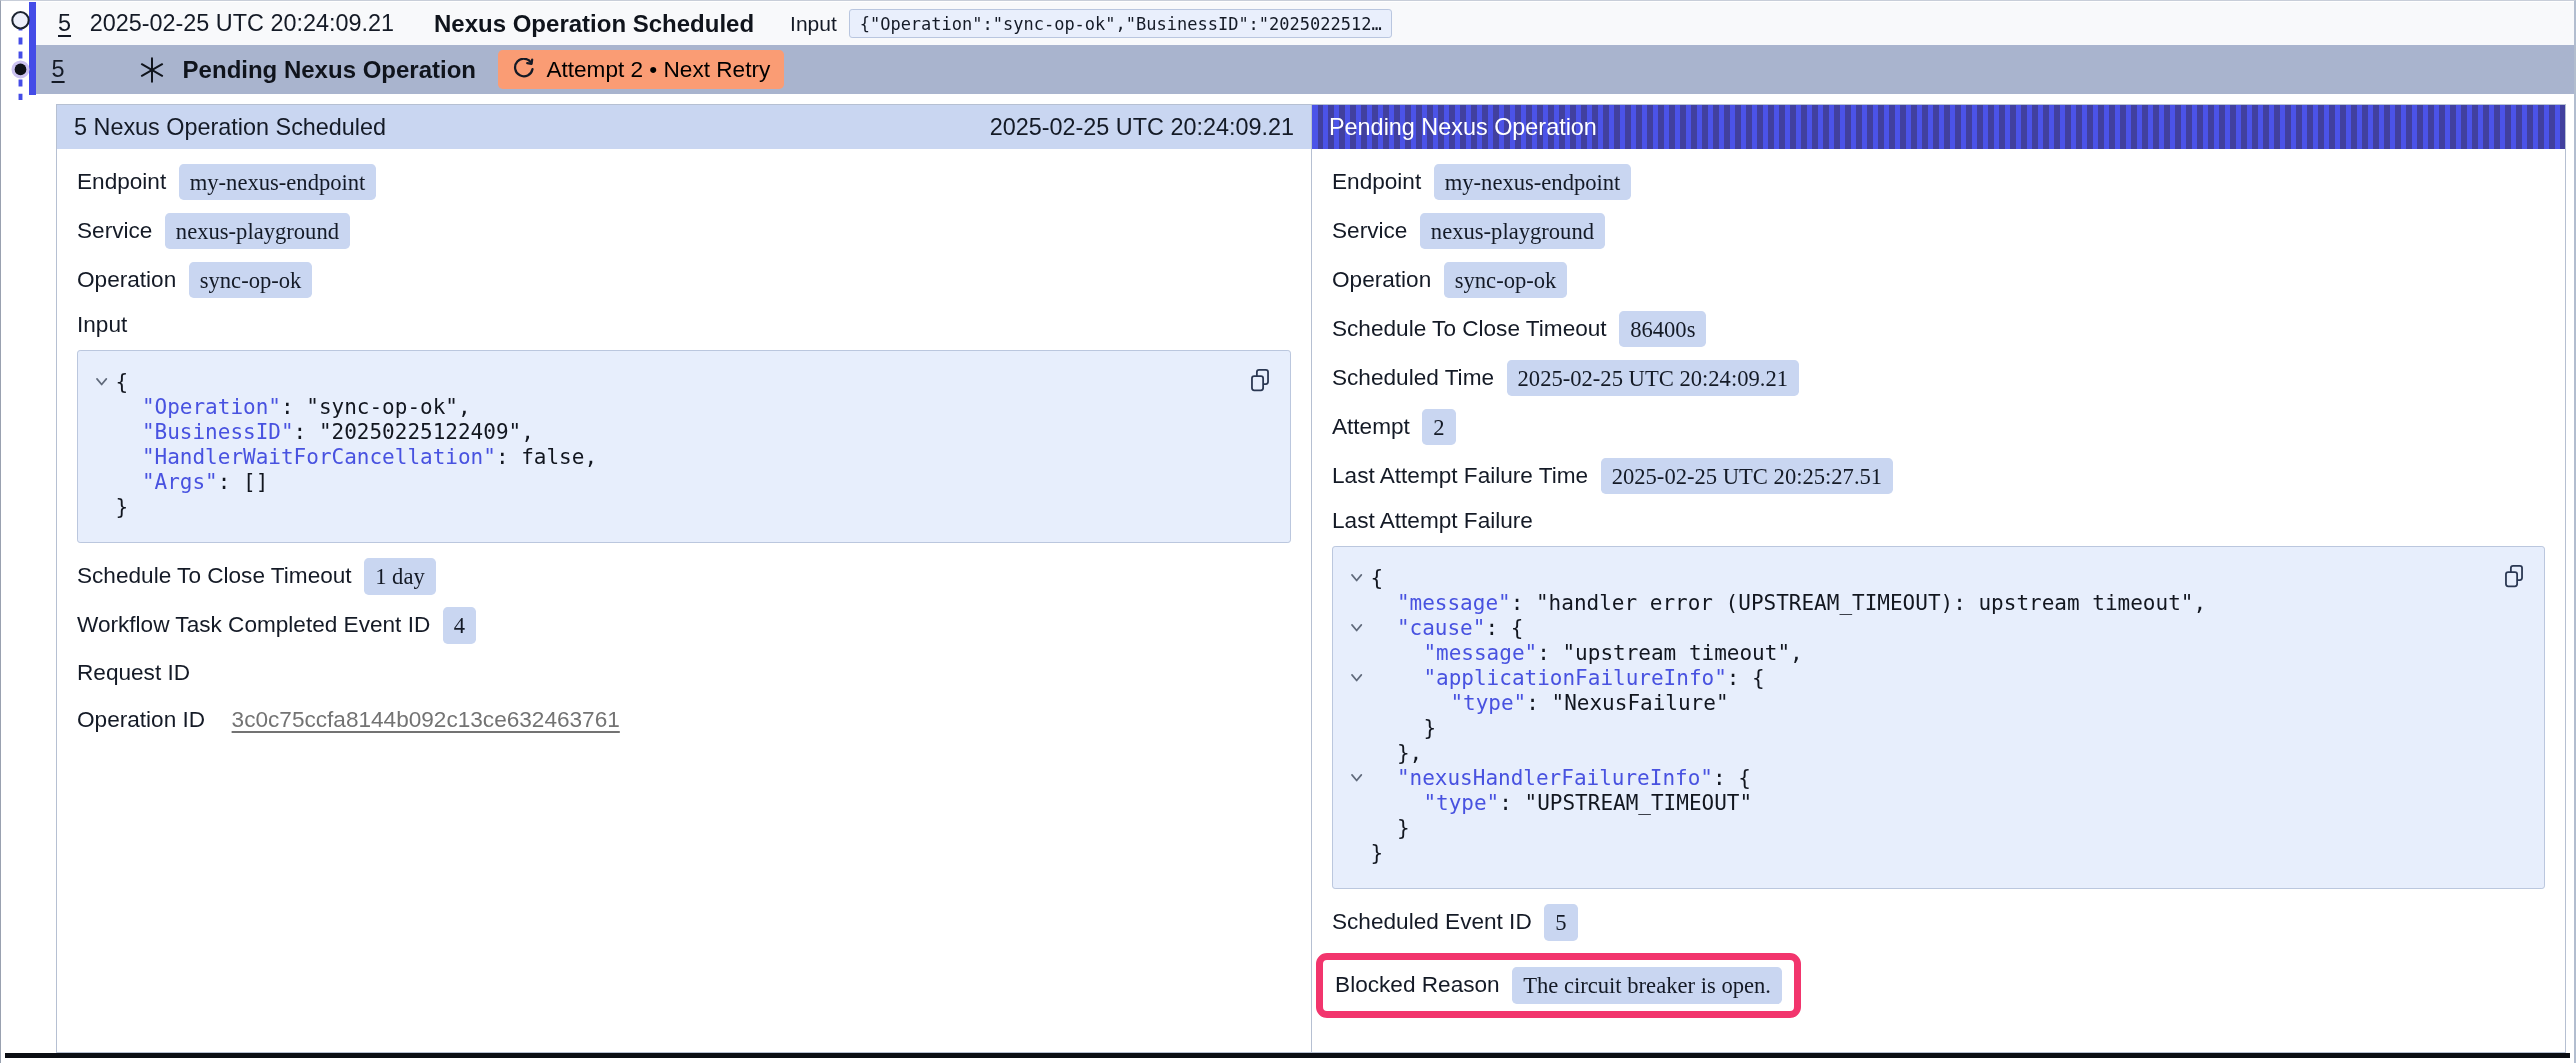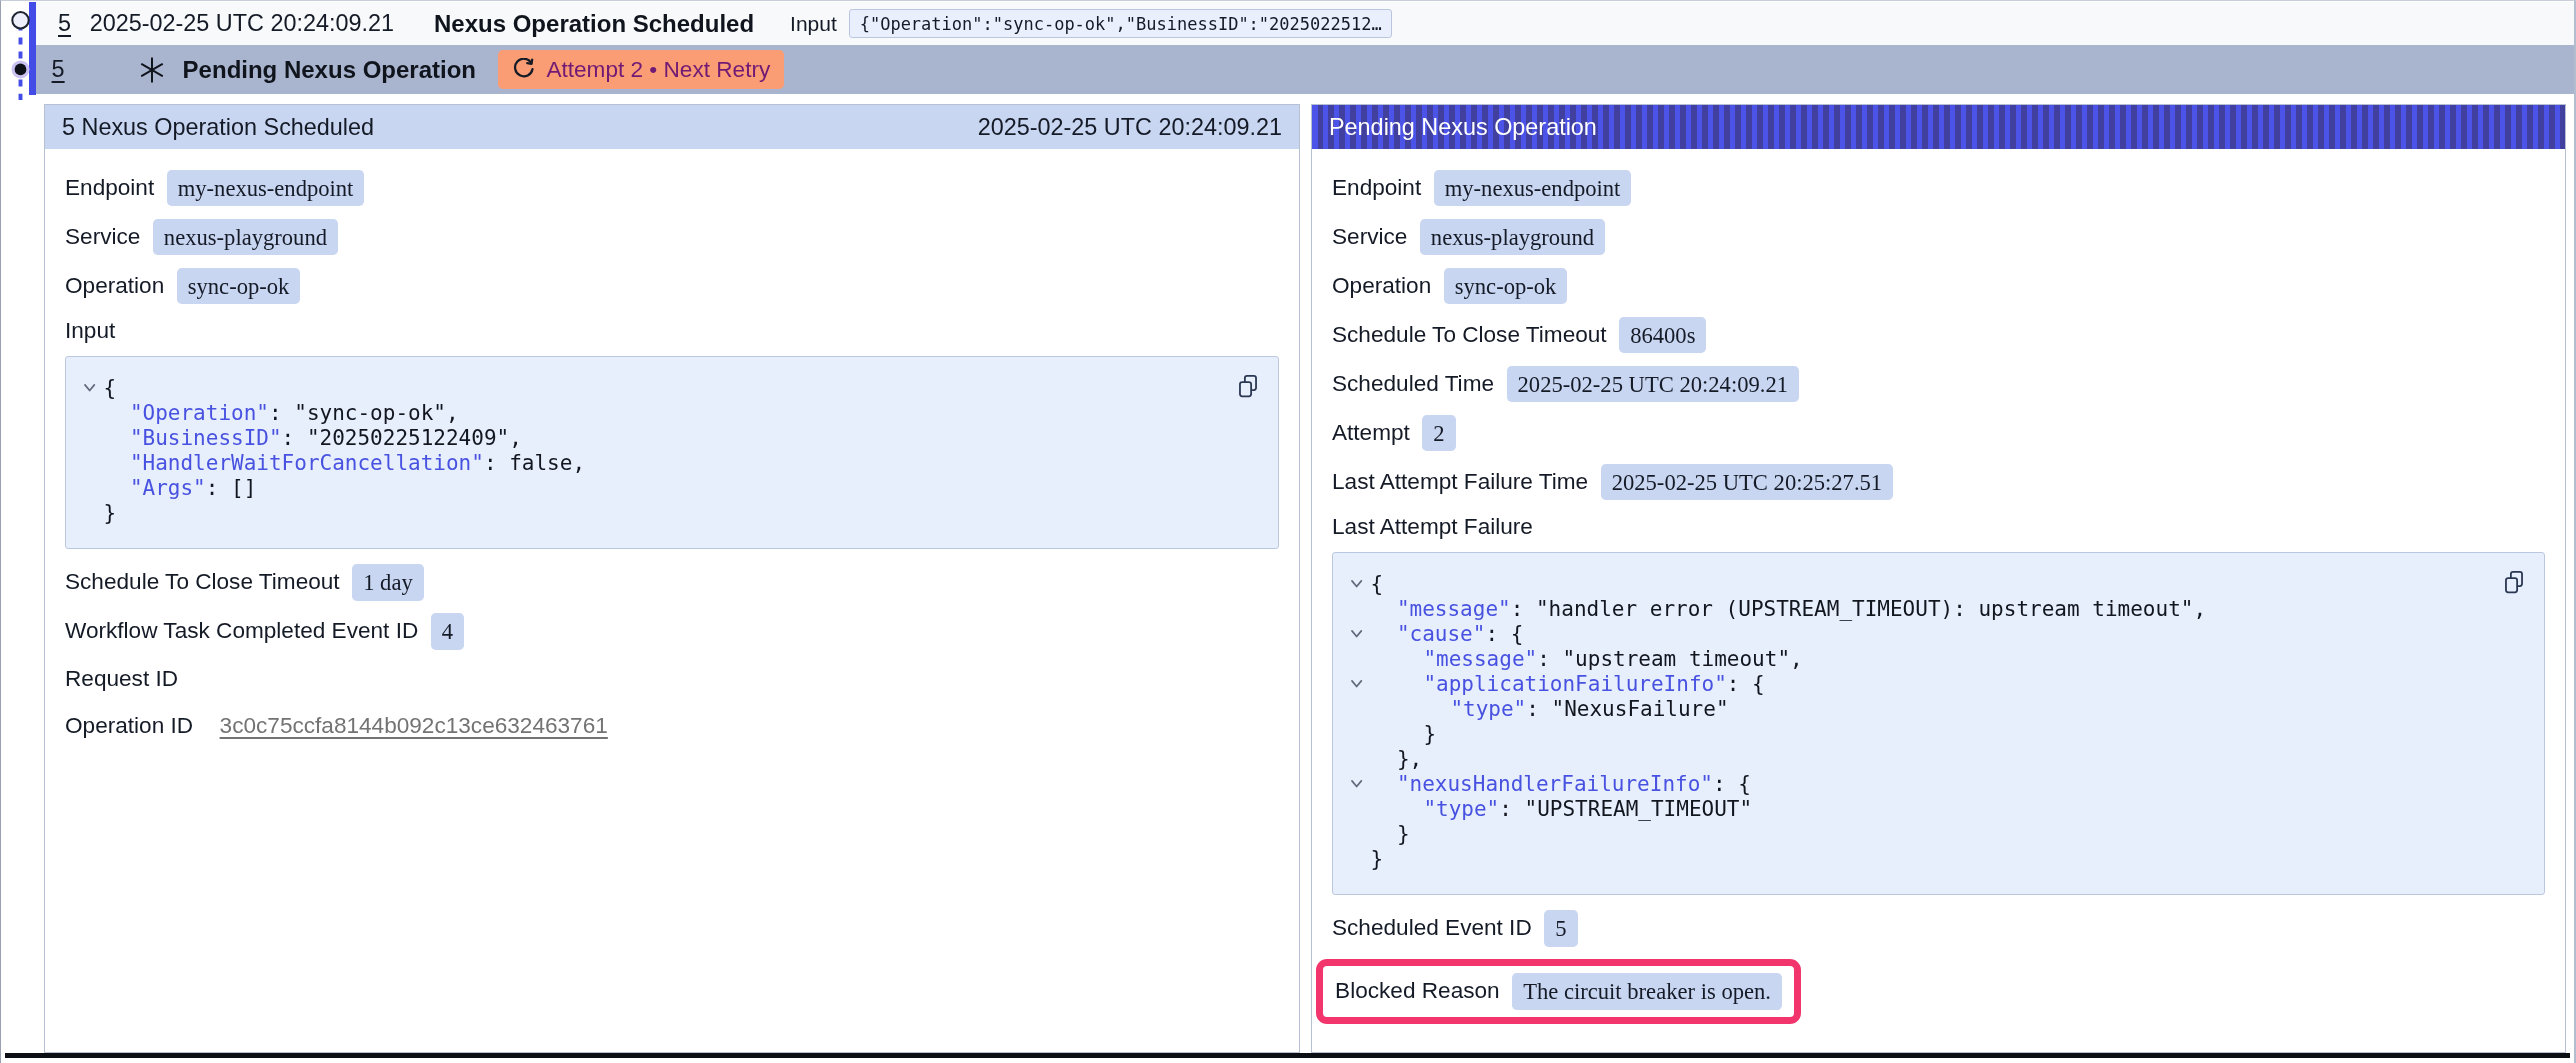--- a/index.html
+++ b/index.html
@@ -19,31 +19,31 @@
   .row1 .event-id{margin-left:22px;}
   .event-time{margin-left:18.7px;font-size:23.4px;}
   .event-title{margin-left:40px;font-size:24px;font-weight:700;color:#10141C;}
   .input-inline-label{margin-left:36px;font-size:21px;}
   .input-pill{margin-left:12.5px;font-family:"DejaVu Sans Mono",monospace;font-size:17px;background:#E9EFFC;
     border:1.6px solid #B9C6DF;border-radius:3.1px;padding:3.9px 9.4px;white-space:nowrap;max-width:546px;overflow:hidden;}
   .row2 .event-id{margin-left:15.6px;}
   .asterisk-wrap{margin-left:73px;display:flex;align-items:center;}
   .row2 .event-title{margin-left:17px;}
   .retry-badge{margin-left:22px;display:flex;align-items:center;gap:11px;background:#FA9C74;
-    border-radius:4.7px;padding:6.2px 14px;font-size:22.6px;color:#701a75;}
+    border-radius:4.7px;padding:6.2px 14px;font-size:22.6px;color:#000000;}
   
   .panel{position:absolute;top:104px;bottom:10px;border:1.6px solid #B6C0D2;background:#fff;}
-  .panel.left{left:44px;width:1254px;}
+  .panel.left{left:56px;width:1254px;}
   .panel.right{left:1311px;width:1253px;}
   .panel-header{height:44px;display:flex;align-items:center;justify-content:space-between;
     padding:0 17px;font-size:23.4px;background:#C9D6F1;}
   .panel.right .panel-header{
     background:repeating-linear-gradient(90deg,#4B53E8 0 5.5px,#41409E 5.5px 11px);
     color:#fff;font-weight:500;}
-  .panel-body{padding:21px 20px 0;font-size:22.6px;}
+  .panel-body{padding:15px 20px 0;font-size:22.6px;}
   .field{display:flex;align-items:center;margin-bottom:12.5px;min-height:34px;width:max-content;}
   .field-label{margin-right:12.5px;}
   .badge{background:#C9D6F1;border-radius:4.7px;padding:4.7px 11px;line-height:1.2;font-family:Liberation Serif, serif;}
   .link-value{color:#737373;text-decoration:underline;text-underline-offset:3.9px;cursor:pointer;margin-left:14px;}
   .field.highlight{border:7px solid #F2356D;border-radius:11px;padding:7px 12.5px;background:#fff;
     margin-left:-16.4px;margin-top:9.4px;margin-bottom:11px;position:relative;z-index:10;}
   .section-label{margin:4.7px 0 11px;line-height:28px;}
   .codeblock{position:relative;background:#E7EEFC;border:1.6px solid #BBC7DE;border-radius:3.1px;
     padding:18.7px 55px 22px 9.4px;margin-bottom:15.6px;font-family:"DejaVu Sans Mono",monospace;
     font-size:21px;line-height:25px;color:#12161F;}

